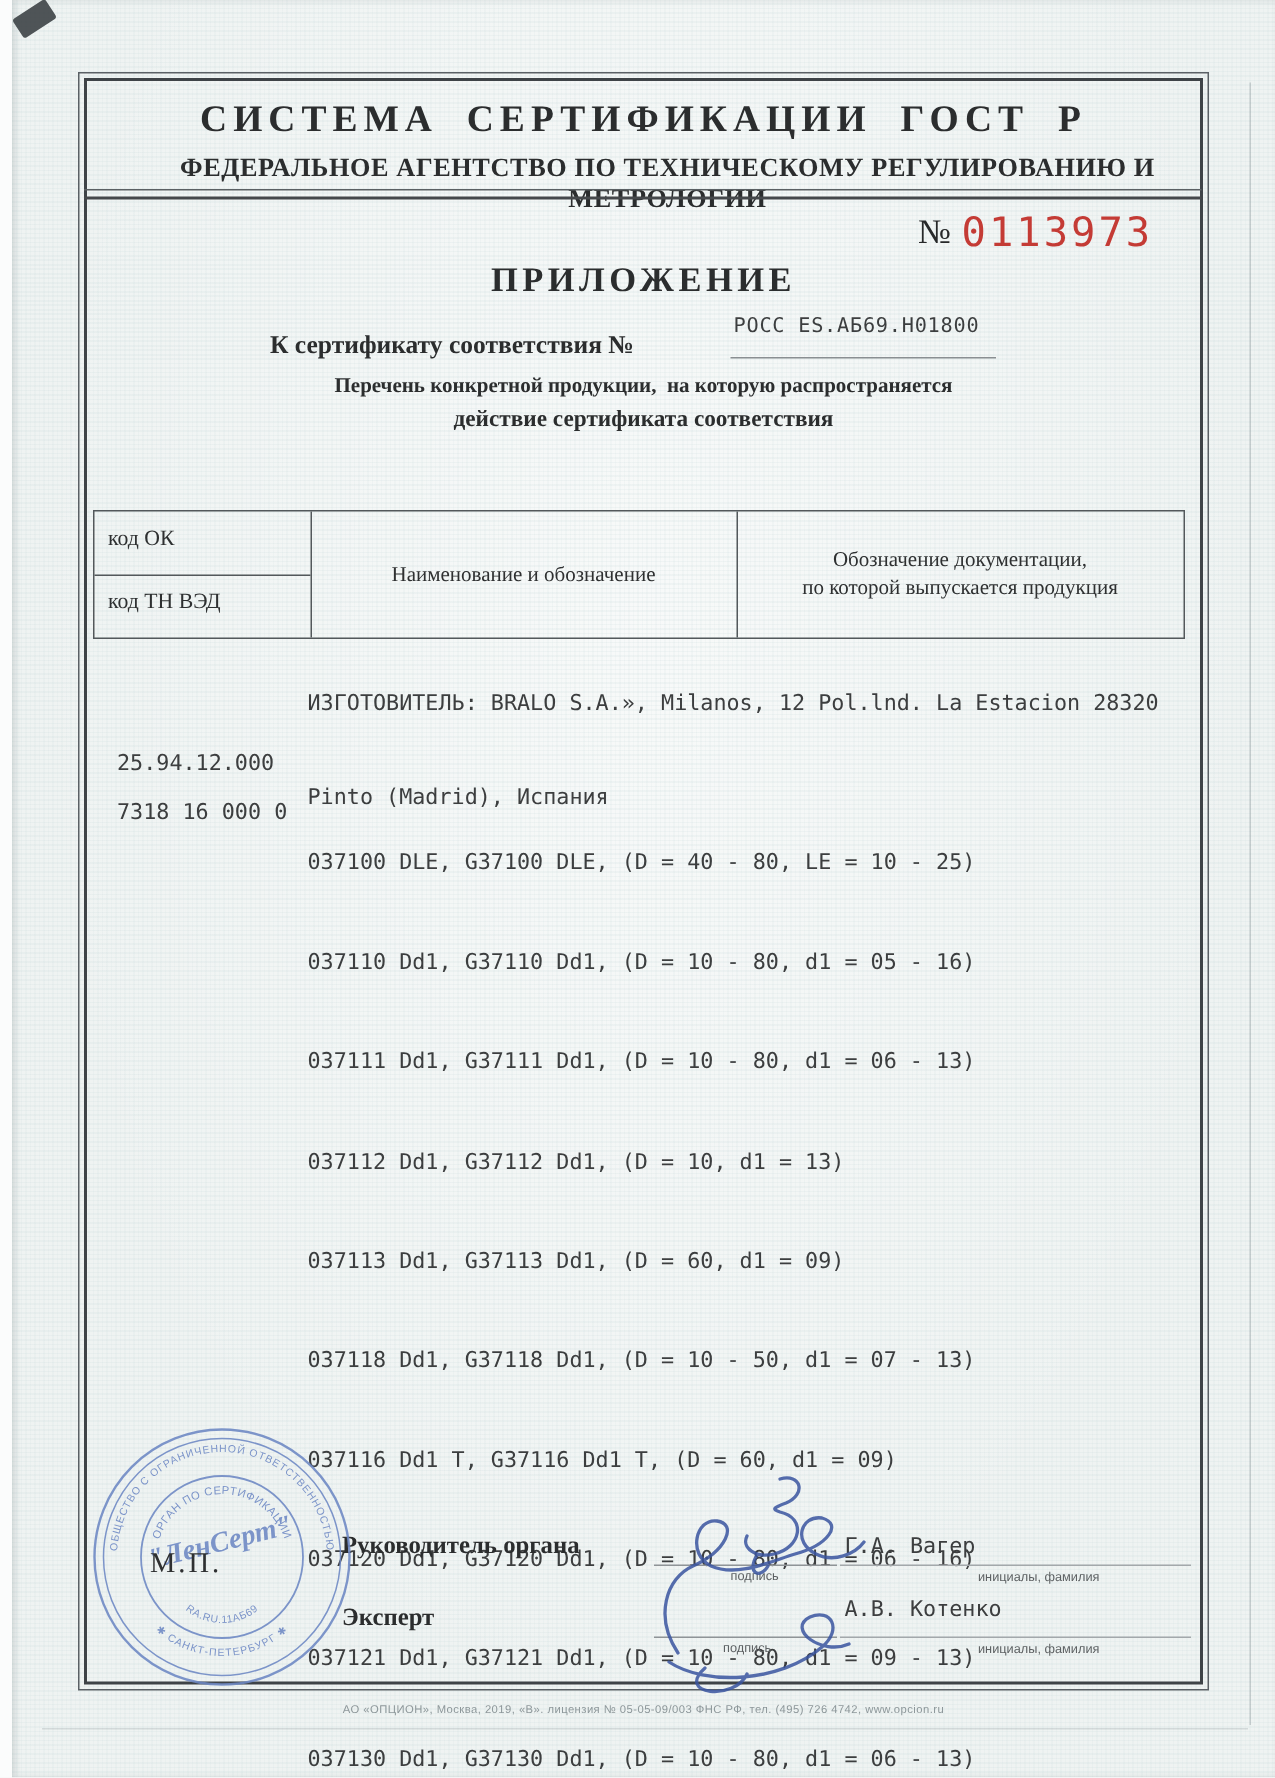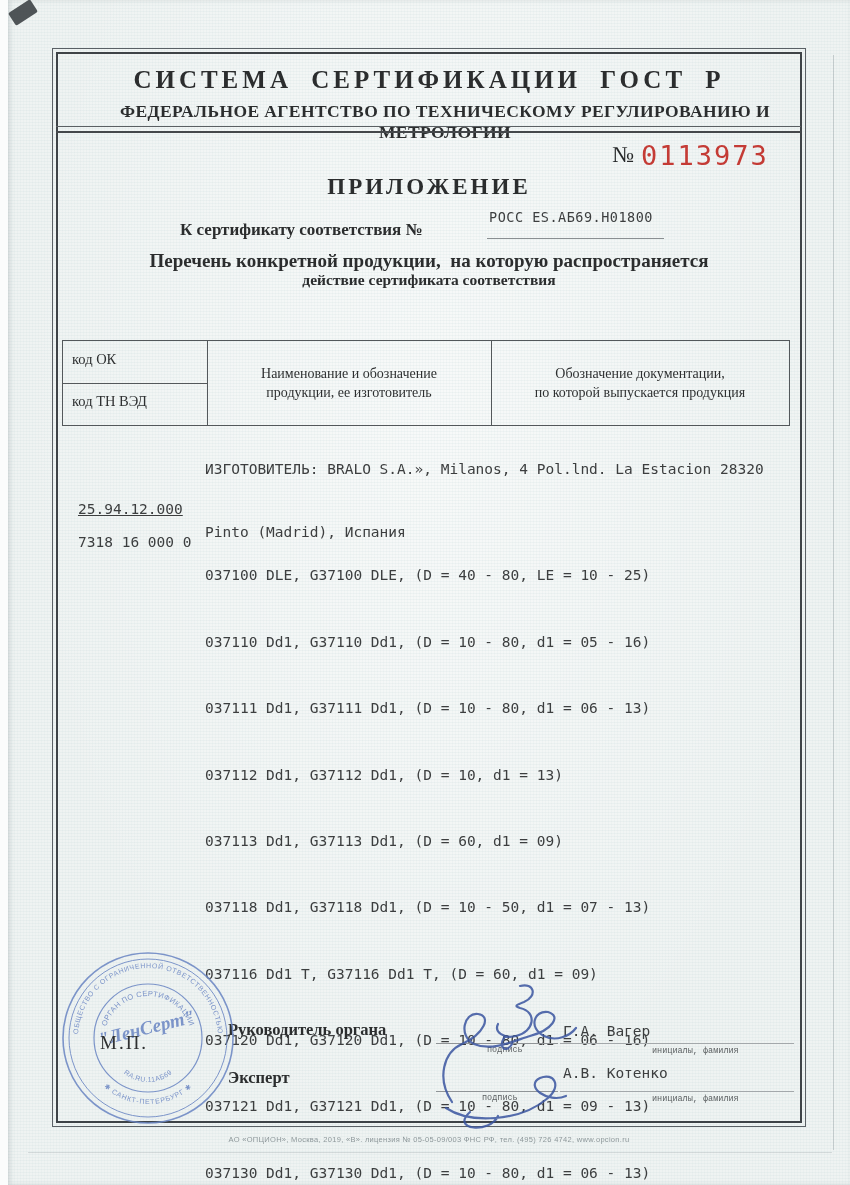--- a/index.html
+++ b/index.html
@@ -28,47 +28,47 @@
   #header-rule{left:56px;top:126px;width:745px;height:4px;
     border-top:1px solid #5b6063;border-bottom:2px solid #45484b;}
   #blank-no-label{left:612px;top:142px;font-size:23px;color:#27292a;}
   #blank-no-value{left:641px;top:140px;font-family:"DejaVu Sans Mono",monospace;
     font-size:27px;color:#c43b35;letter-spacing:2px;}
   #doc-title{top:174px;font-size:23px;font-weight:bold;letter-spacing:3px;}
   #cert-line-label{left:180px;top:220px;font-size:17px;font-weight:bold;color:#2b2d2e;}
   .mono{font-family:"DejaVu Sans Mono",monospace;color:#3c3e3f;white-space:pre;}
   #cert-number{left:489px;top:209px;font-size:13.5px;letter-spacing:.5px;}
   #cert-underline{left:487px;top:238px;width:177px;height:1px;background:#8a8f92;}
-  #subtitle-1{top:250px;font-size:19px;font-weight:bold;white-space:pre;}
+  #subtitle-1{top:250px;font-size:14px;font-weight:bold;white-space:pre;}
   #subtitle-2{top:271px;font-size:15.5px;font-weight:bold;}
   
   #spec-table{left:62px;top:300px;width:726px;height:84px;border:1.4px solid #53585b;color:#2e3031;margin-top:40px;}
   .vline{position:absolute;top:0;bottom:0;width:1px;background:#53585b;}
   #col-divider-1{left:144px;} #col-divider-2{left:428px;}
   #row-divider{position:absolute;left:0;top:42px;width:144px;height:1px;background:#53585b;}
   .t-cell-left{position:absolute;left:9px;font-size:14.5px;}
   #cell-ok{top:10px;} #cell-tnved{top:52px;text-align:center;}
   .t-cell-center{position:absolute;top:0;height:84px;display:flex;flex-direction:column;
     justify-content:center;text-align:center;font-size:14px;line-height:19px;}
   #cell-name{left:144px;width:284px;} #cell-docs{left:428px;width:298px;}
   
   #manufacturer{left:205px;top:417px;font-size:14.5px;line-height:21px;}
-  #ok-code{left:78px;top:501px;font-size:14.5px;text-decoration:underline;}
+  #ok-code{left:78px;top:501px;font-size:14.5px;}
   #tnved-code{left:78px;top:534px;font-size:14.5px;}
   #product-list{left:205px;top:501px;font-size:14.5px;line-height:16.6px;}
   .product-line{white-space:pre;}
   
   .role{left:228px;font-size:16.5px;font-weight:bold;color:#2b2d2e;}
   #role-head{top:1020px;} #role-expert{top:1068px;}
   .sig-line{height:1px;background:#8f9497;}
   #sig-line-1{left:436px;top:1043px;width:122px;}
   #name-line-1{left:560px;top:1043px;width:234px;background:#a3a8ab;}
   #sig-line-2{left:436px;top:1091px;width:122px;}
   #name-line-2{left:560px;top:1091px;width:234px;background:#a3a8ab;}
-  .caption{font-family:Liberation Mono, monospace;font-size:8.5px;color:#5d6163;padding-left:24px;}
+  .caption{font-family:Liberation Sans, sans-serif;font-size:8.5px;color:#5d6163;padding-left:24px;}
   #cap-sig-1{left:463px;top:1045px;} #cap-name-1{left:628px;top:1046px;}
   #cap-sig-2{left:458px;top:1093px;} #cap-name-2{left:628px;top:1094px;}
   .sig-name{font-size:14.5px;}
   #name-head{left:563px;top:1023px;} #name-expert{left:563px;top:1065px;}
   #mp-mark{left:100px;top:1032px;font-size:19px;letter-spacing:2px;color:#2e3031;z-index:6;}
   
   #stamp-svg{left:58px;top:948px;z-index:5;opacity:.88;}
   #ink-svg{left:0;top:0;z-index:7;pointer-events:none;}
   
   #footer-line{left:52px;width:754px;top:1135px;text-align:center;
@@ -104,30 +104,29 @@
   <div id="subtitle-2" class="abs center-band">действие сертификата соответствия</div>
 
   <div id="spec-table" class="abs">
     <div id="col-divider-1" class="vline"></div>
     <div id="col-divider-2" class="vline"></div>
     <div id="row-divider"></div>
     <div id="cell-ok" class="t-cell-left">код ОК</div>
     <div id="cell-tnved" class="t-cell-left">код ТН ВЭД</div>
     <div id="cell-name" class="t-cell-center">
       <span>Наименование и обозначение</span>
-      <span>продукции, ее изготовитель</span>
     </div>
     <div id="cell-docs" class="t-cell-center">
       <span>Обозначение документации,</span>
       <span>по которой выпускается продукция</span>
     </div>
   </div>
 
   <div id="manufacturer" class="abs mono">
-    <div>ИЗГОТОВИТЕЛЬ: BRALO S.A.», Milanos, 4 Pol.lnd. La Estacion 28320</div>
+    <div>ИЗГОТОВИТЕЛЬ: BRALO S.A.», Milanos, 12 Pol.lnd. La Estacion 28320</div>
     <div>Pinto (Madrid), Испания</div>
   </div>
 
   <div id="ok-code" class="abs mono">25.94.12.000</div>
   <div id="tnved-code" class="abs mono">7318 16 000 0</div>
 
   <div id="product-list" class="abs mono">
     
   
       <div class="product-line">037100 DLE, G37100 DLE, (D = 40 - 80, LE = 10 - 25)</div>

